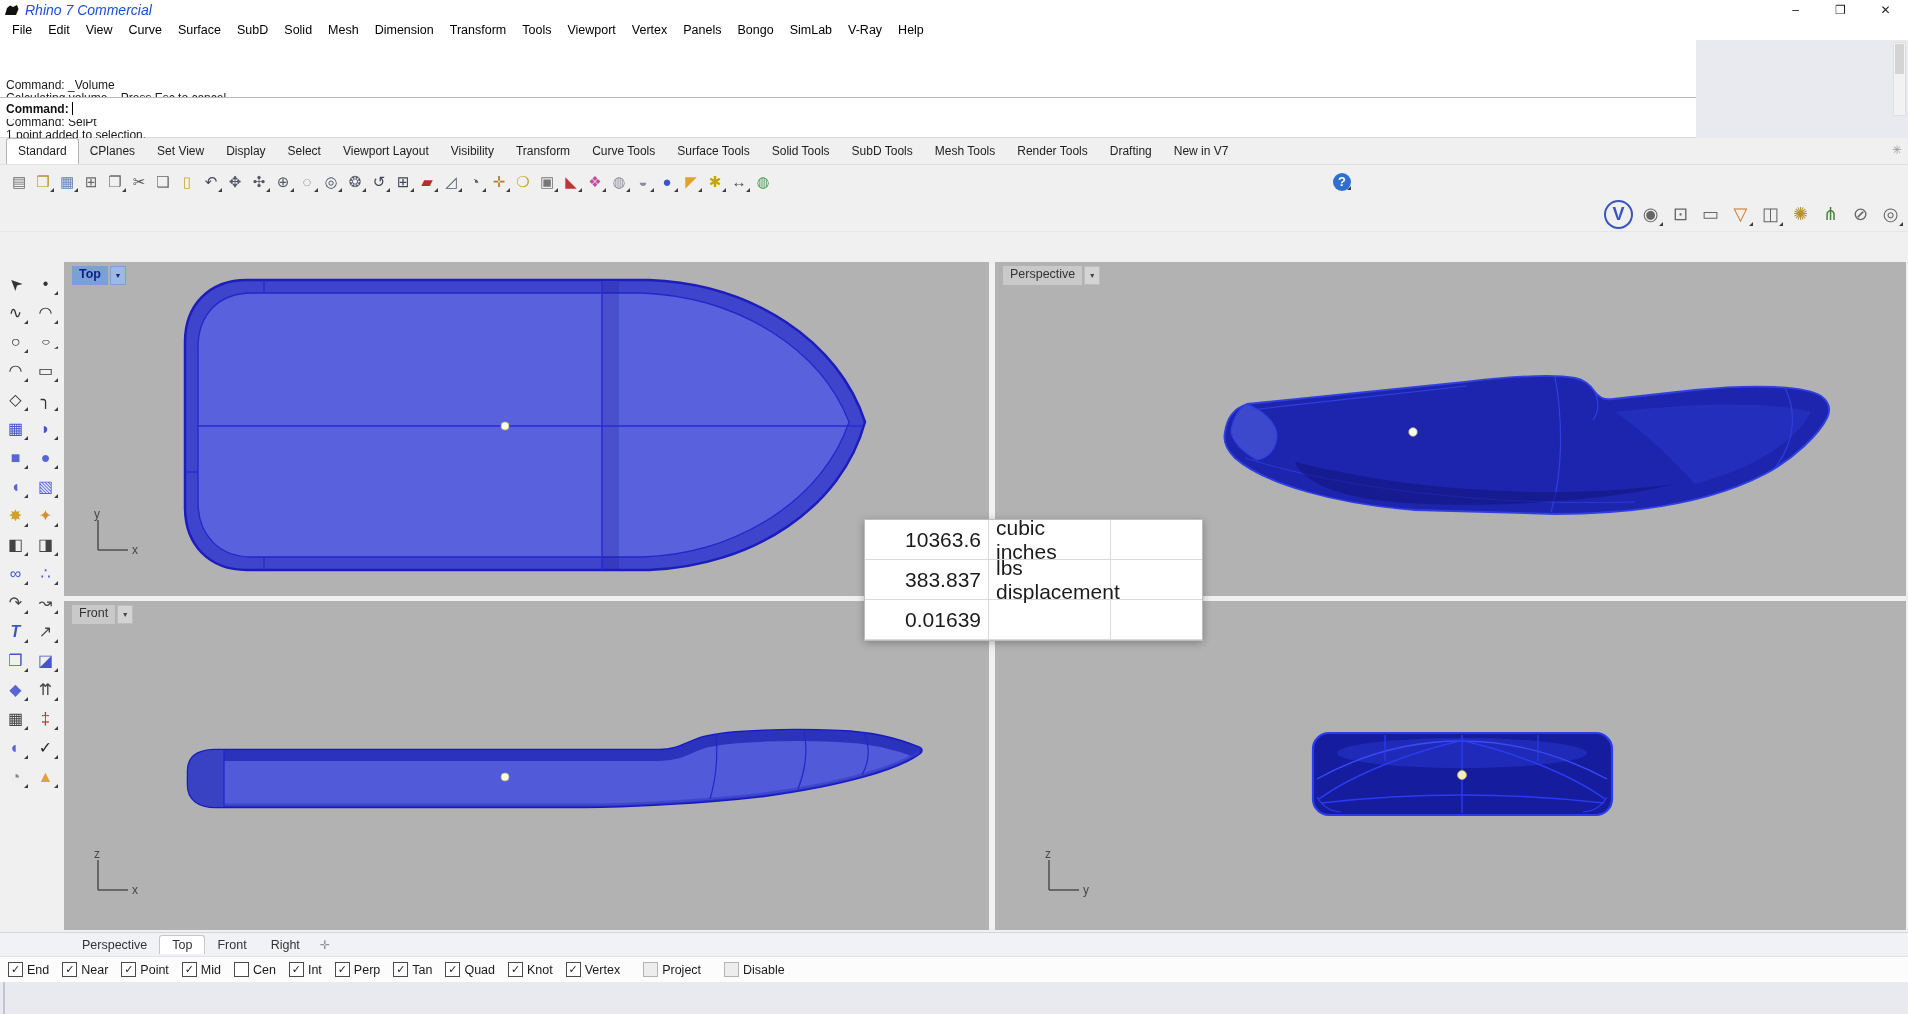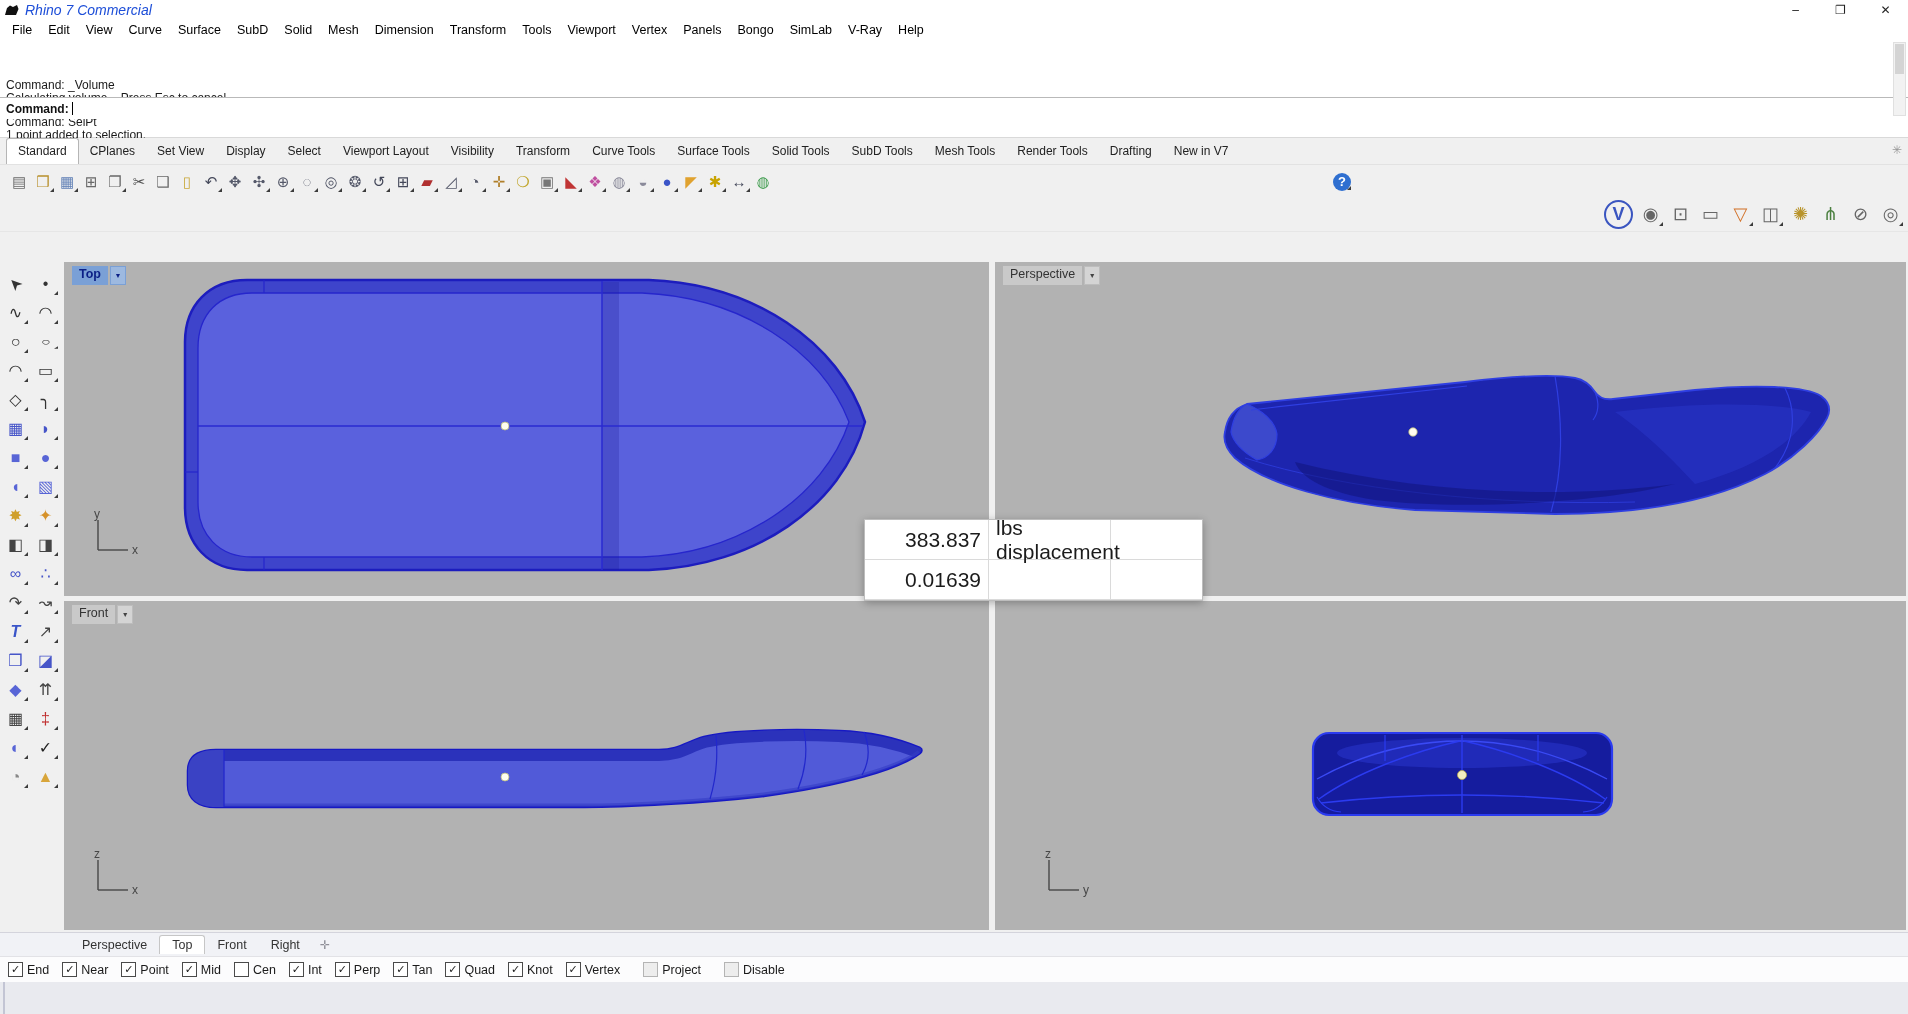--- a/index.html
+++ b/index.html
@@ -12,21 +12,21 @@
   #titlebar .ticon{width:16px;height:14px;margin:0 5px 0 4px;}
   #titlebar .ttext{font-size:14px;color:#1d4ed8;font-style:italic;}
   #wincontrols{position:absolute;right:0;top:0;height:20px;display:flex;}
   #wincontrols span{width:45px;text-align:center;font-size:12px;line-height:20px;color:#222;}
 
   
   #menubar{left:0;top:20px;width:1908px;height:20px;background:#fff;display:flex;align-items:center;padding-left:4px;box-sizing:border-box;}
   #menubar .mi{font-size:12.5px;padding:0 8px;color:#000;}
 
   
-  #cmdarea{left:0;top:40px;width:1908px;height:98px;background:#fff;border-bottom:1px solid #d9d9d9;box-sizing:border-box;}
+  #cmdarea{left:0;top:40px;width:1696px;height:98px;background:#fff;border-bottom:1px solid #d9d9d9;box-sizing:border-box;}
   #cmdhist{position:absolute;left:6px;top:2px;font-size:12px;line-height:12.4px;color:#1a1a1a;white-space:pre;}
   #cmdprompt{position:absolute;left:0;right:0;top:57px;height:22px;border-top:1px solid #b9b9b9;
              font-size:12px;font-weight:bold;padding:4px 0 0 6px;box-sizing:border-box;background:#fff;}
   #cmdprompt .caret{display:inline-block;width:1px;height:13px;background:#000;vertical-align:-2px;margin-left:3px;}
   #cmdscroll{left:1893px;top:42px;width:13px;height:74px;background:#f2f2f2;border:1px solid #e0e0e0;box-sizing:border-box;}
   #cmdscroll .thumb{position:absolute;left:1px;top:1px;width:9px;height:30px;background:#d4d4d4;}
 
   
   #tabrow{left:0;top:138px;width:1908px;height:27px;background:#f0f0f0;border-bottom:1px solid #e2e2e2;
           display:flex;align-items:flex-end;padding-left:6px;box-sizing:border-box;}
@@ -351,20 +351,25 @@
   <svg class="axes" style="left:40px;bottom:30px;" width="56" height="52">
     <line x1="14" y1="12" x2="14" y2="42"></line>
       <line x1="14" y1="42" x2="44" y2="42"></line>
     <text x="10" y="10">z</text>
     <text x="48" y="46">y</text>
   </svg>
 </div>
 
 <div id="voltable" class="abs">
 
+    <div class="vrow">
+      <div class="c1">10363.6</div>
+      <div class="c2">cubic inches</div>
+      <div class="c3"></div>
+    </div>
 
 
     <div class="vrow">
       <div class="c1">383.837</div>
       <div class="c2">lbs displacement</div>
       <div class="c3"></div>
     </div>
 
     <div class="vrow">
       <div class="c1">0.01639</div>

